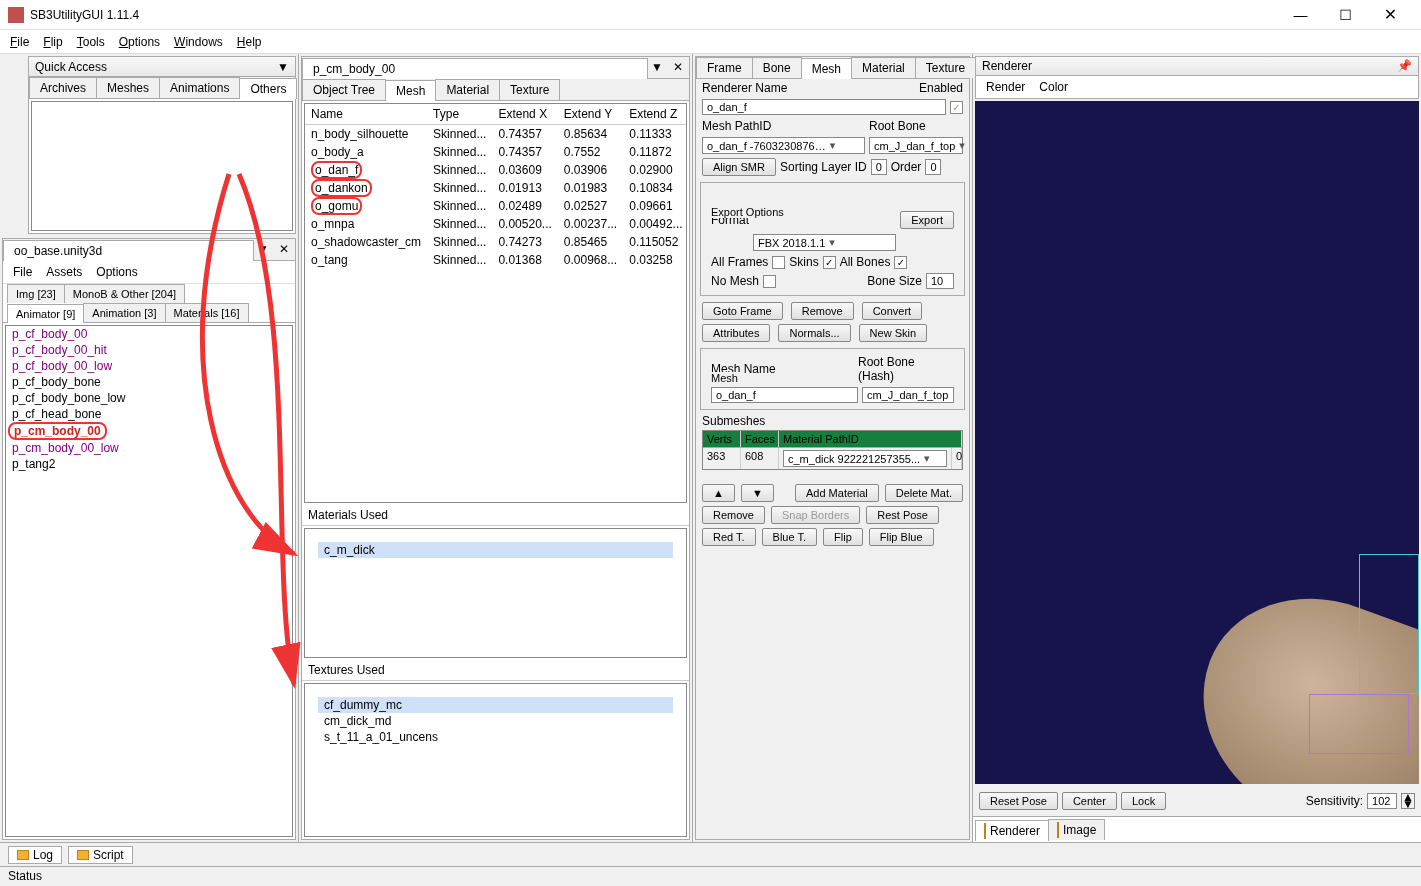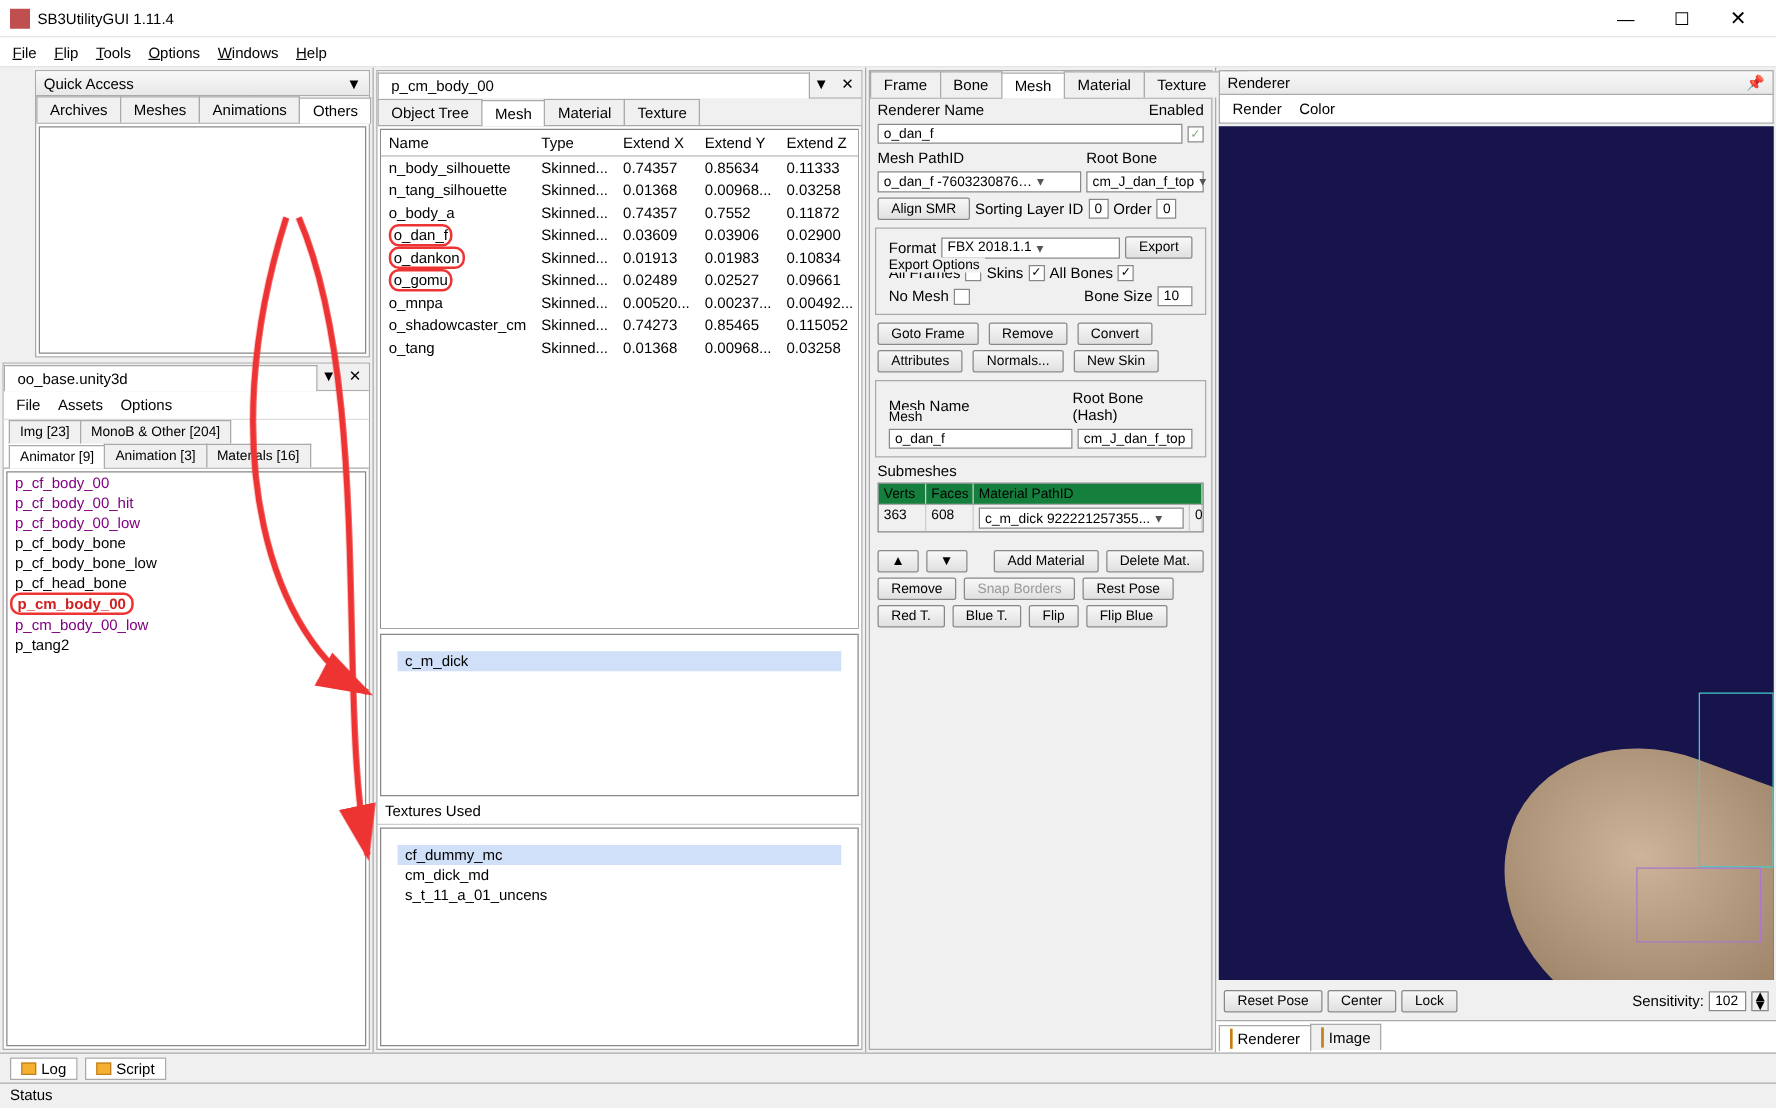--- a/index.html
+++ b/index.html
@@ -79,21 +79,21 @@
   <span>Flip</span>
   <span>Tools</span>
   <span>Options</span>
   <span>Windows</span>
   <span>Help</span>
 </div>
 
 <div class="content">
 
   <div class="leftcol">
-    <div class="panel" style="height:230px;margin-left:28px;">
+    <div class="panel" style="height:178px;margin-left:28px;">
       <div class="panelhdr">
         <span class="lbl">Quick Access</span>
         <span class="dd">▼</span>
       </div>
       <div class="tabs">
         <div class="tab">Archives</div>
         <div class="tab">Meshes</div>
         <div class="tab">Animations</div>
         <div class="tab active">Others</div>
       </div>
@@ -154,78 +154,72 @@
             </thead>
           <tbody id="mesh-rows">
               <tr>
                 <td>n_body_silhouette</td>
                 <td>Skinned...</td>
                 <td>0.74357</td>
                 <td>0.85634</td>
                 <td>0.11333</td>
               </tr>
               <tr>
-                <td>n_tang_silhouette</td>
+                <td>o_body_a</td>
+                <td>Skinned...</td>
+                <td>0.74357</td>
+                <td>0.7552</td>
+                <td>0.11872</td>
+              </tr>
+              <tr>
+                <td><span class="ringed">o_dan_f</span></td>
+                <td>Skinned...</td>
+                <td>0.03609</td>
+                <td>0.03906</td>
+                <td>0.02900</td>
+              </tr>
+              <tr>
+                <td><span class="ringed">o_dankon</span></td>
+                <td>Skinned...</td>
+                <td>0.01913</td>
+                <td>0.01983</td>
+                <td>0.10834</td>
+              </tr>
+              <tr>
+                <td><span class="ringed">o_gomu</span></td>
+                <td>Skinned...</td>
+                <td>0.02489</td>
+                <td>0.02527</td>
+                <td>0.09661</td>
+              </tr>
+              <tr>
+                <td>o_mnpa</td>
+                <td>Skinned...</td>
+                <td>0.00520...</td>
+                <td>0.00237...</td>
+                <td>0.00492...</td>
+              </tr>
+              <tr>
+                <td>o_shadowcaster_cm</td>
+                <td>Skinned...</td>
+                <td>0.74273</td>
+                <td>0.85465</td>
+                <td>0.115052</td>
+              </tr>
+              <tr>
+                <td>o_tang</td>
                 <td>Skinned...</td>
                 <td>0.01368</td>
                 <td>0.00968...</td>
                 <td>0.03258</td>
               </tr>
-              <tr>
-                <td>o_body_a</td>
-                <td>Skinned...</td>
-                <td>0.74357</td>
-                <td>0.7552</td>
-                <td>0.11872</td>
-              </tr>
-              <tr>
-                <td><span class="ringed">o_dan_f</span></td>
-                <td>Skinned...</td>
-                <td>0.03609</td>
-                <td>0.03906</td>
-                <td>0.02900</td>
-              </tr>
-              <tr>
-                <td><span class="ringed">o_dankon</span></td>
-                <td>Skinned...</td>
-                <td>0.01913</td>
-                <td>0.01983</td>
-                <td>0.10834</td>
-              </tr>
-              <tr>
-                <td><span class="ringed">o_gomu</span></td>
-                <td>Skinned...</td>
-                <td>0.02489</td>
-                <td>0.02527</td>
-                <td>0.09661</td>
-              </tr>
-              <tr>
-                <td>o_mnpa</td>
-                <td>Skinned...</td>
-                <td>0.00520...</td>
-                <td>0.00237...</td>
-                <td>0.00492...</td>
-              </tr>
-              <tr>
-                <td>o_shadowcaster_cm</td>
-                <td>Skinned...</td>
-                <td>0.74273</td>
-                <td>0.85465</td>
-                <td>0.115052</td>
-              </tr>
-              <tr>
-                <td>o_tang</td>
-                <td>Skinned...</td>
-                <td>0.01368</td>
-                <td>0.00968...</td>
-                <td>0.03258</td>
-              </tr>
             </tbody>
         </table>
       </div>
+      <div class="listlabel">Materials Used</div>
       <div class="listpanel" style="flex:0 0 130px;">
         <div class="listbody">
             <div class="sel">c_m_dick</div>
           </div>
       </div>
       <div class="listlabel">Textures Used</div>
       <div class="listpanel" style="flex:1;">
         <div class="listbody" id="tex-list">
             <div class="sel">cf_dummy_mc</div>
             <div>cm_dick_md</div>
@@ -276,21 +270,21 @@
         <span class="btn">Align SMR</span>
         <span>Sorting Layer ID</span>
         <span class="field" style="width:16px;">0</span>
         <span>Order</span>
         <span class="field" style="width:16px;">0</span>
       </div>
       <div class="fieldset">
         <span class="legend">Export Options</span>
         <div class="row">
           <span>Format</span>
-          <span class="select" style="flex:1;">FBX 2018.1.1</span>
+          <span class="select" style="flex:1;margin-top:45px;">FBX 2018.1.1</span>
           <span class="btn">Export</span>
         </div>
         <div class="row">
           <span>All Frames</span>
             <span class="chk"></span>
           <span>Skins</span>
             <span class="chk">✓</span>
           <span>All Bones</span>
             <span class="chk">✓</span>
         </div>

